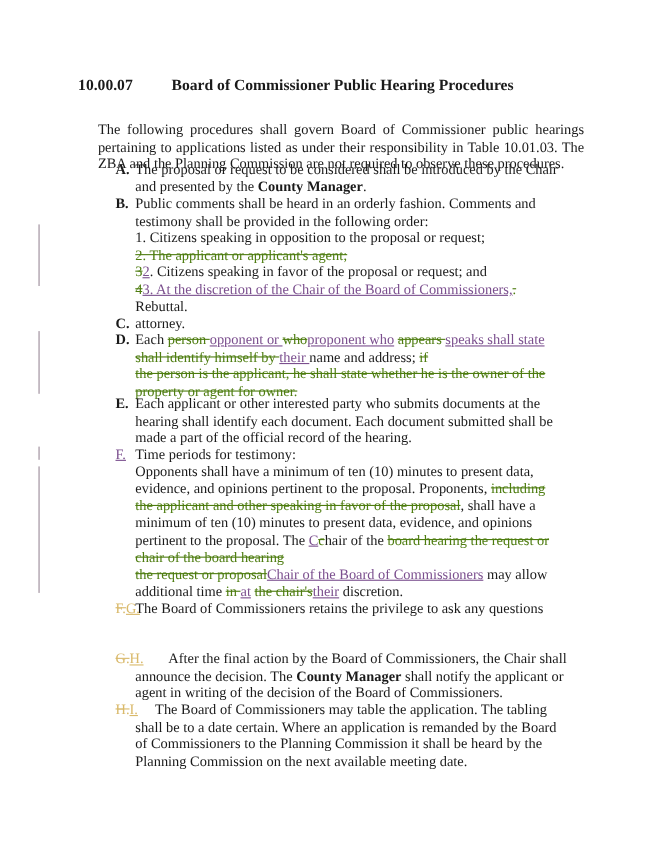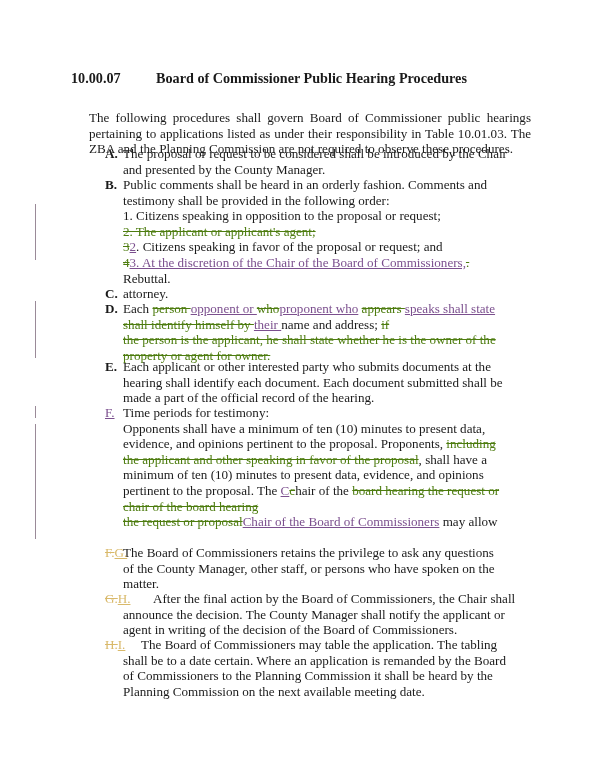--- a/index.html
+++ b/index.html
@@ -13,21 +13,21 @@
   .intro { left:89px; top:90px; width:442px; text-align:justify; }
   .item { position:absolute; left:105px; width:428px; font-family:"Liberation Serif",serif;
           font-size:13.1px; line-height:15.6px; }
   .item .lbl { position:absolute; left:0; top:0; font-weight:bold; }
   .item .txt { margin-left:18px; }
   .line { display:block; white-space:nowrap; }
   .del { color:#4d7c0f; text-decoration:line-through; }
   .ins { color:#7b4f8e; text-decoration:underline; }
   .mv  { color:#d9b96a; text-decoration:underline; }
   .mvd { color:#d9b96a; text-decoration:line-through; }
-  .b { font-weight:normal; }
+  .b { font-weight:bold; }
   .bar { position:absolute; left:35px; width:1px; background:#9a8a98; }
 </style>
 </head>
 <body>
 
 <div class="page">
 
   <div class="heading">
     <span class="num">10.00.07</span><span>Board of Commissioner Public Hearing Procedures</span>
   </div>
@@ -90,31 +90,28 @@
     <span class="lbl ins" style="font-weight:normal;">F. </span>
     <div class="txt">
       <span class="line">Time periods for testimony:</span>
       <span class="line">Opponents shall have a minimum of ten (10) minutes to present data,</span>
       <span class="line"><span>evidence, and opinions pertinent to the proposal. Proponents, </span><span class="del">including</span></span>
       <span class="line"><span class="del">the applicant and other speaking in favor of the proposal</span><span>, shall have a</span></span>
       <span class="line"> minimum of ten (10) minutes to present data, evidence, and opinions</span>
       <span class="line"><span>pertinent to the proposal. The </span><span class="ins">C</span><span class="del">c</span><span>hair of the </span><span class="del">board hearing the request or</span></span>
       <span class="line del">chair of the board hearing</span>
       <span class="line"><span class="del">the request or proposal</span><span class="ins">Chair of the Board of Commissioners</span><span> may allow</span></span>
+      <span class="line"><span>additional time </span><span class="del">in </span><span class="ins">at</span><span> </span><span class="del">the chair's</span><span class="ins">their</span><span> discretion.</span></span>
     </div>
   </div>
 
   <div class="item" style="top:545px;">
     <span class="lbl" style="font-weight:normal;"><span class="mvd">F.</span><span class="mv">G.</span></span>
     <div class="txt" style="">
       <span class="line">The Board of Commissioners retains the privilege to ask any questions</span>
-    </div>
-    <div class="txt">
-      <span class="line"><span>of the </span><span class="b">County Manager</span><span>, other staff, or </span><span class="b">persons</span><span> who have spoken on the</span></span>
-      <span class="line">matter.</span>
     </div>
   </div>
 
   <div class="item" style="top:591px;">
     <span class="lbl" style="font-weight:normal;text-align:center;"><span class="mvd">G.</span><span class="mv">H.</span></span>
     <div class="txt" style="margin-left:48px;">
       <span class="line">After the final action by the Board of Commissioners, the Chair shall</span>
     </div>
     <div class="txt">
       <span class="line"><span>announce the decision.  The </span><span class="b">County Manager</span><span> shall notify the applicant or</span></span>

